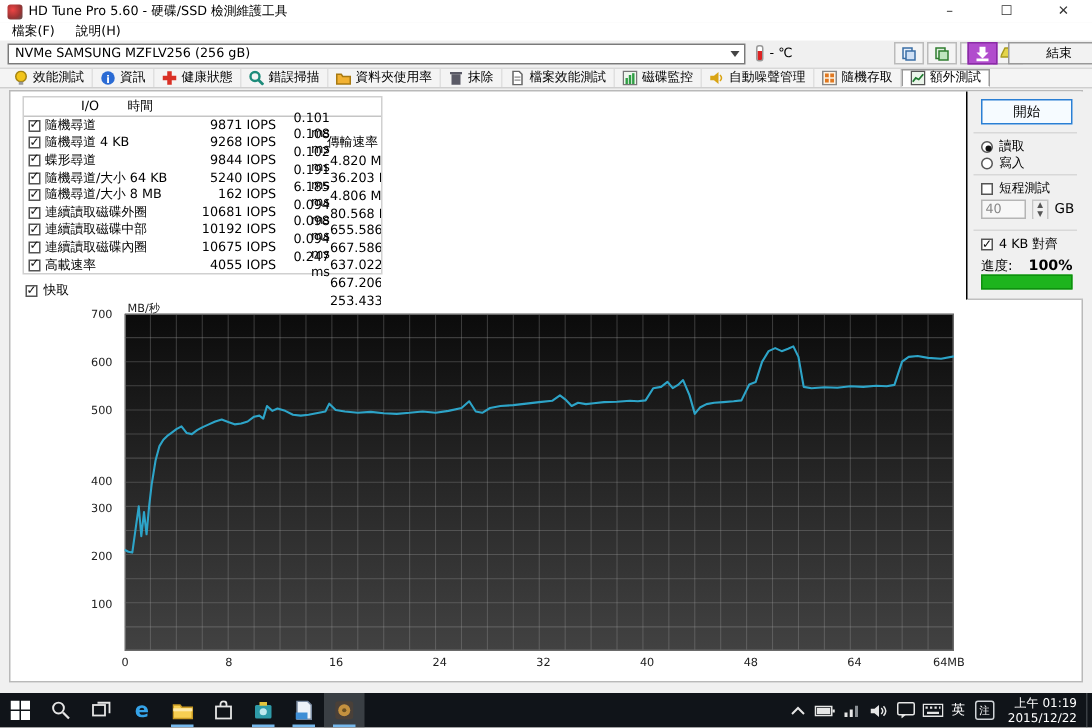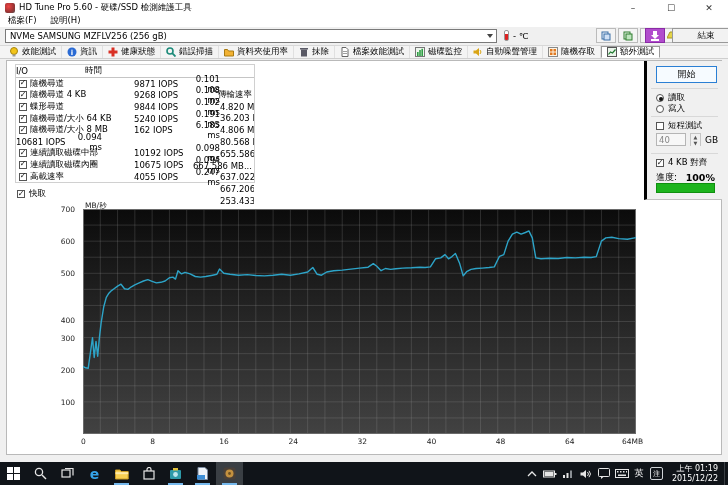--- a/index.html
+++ b/index.html
@@ -27,42 +27,42 @@
   .exit-btn{position:absolute;left:672px;top:1px;width:68px;height:15px;border:1px solid #999;background:#f2f2f2;display:flex;align-items:center;justify-content:center;font-size:8.5px;}
 
   
   .toolbar{position:absolute;top:45px;left:0;right:0;height:14px;border-top:1px solid #d8d8d8;border-bottom:1px solid #cfcfcf;background:#f4f4f4;display:flex;align-items:stretch;padding-left:4px;}
   .tab{display:flex;align-items:center;gap:3px;padding:0 5px;border-right:1px solid #e0e0e0;font-size:8.5px;white-space:nowrap;}
   .tab.active{background:#fff;border:1px solid #9a9a9a;border-bottom-color:#fff;}
   .tab svg{display:block;}
 
   
   .content{position:absolute;top:60px;left:6px;width:716px;height:395px;background:#fff;border:1px solid #b9b9b9;}
-  .side-panel{position:absolute;left:637px;top:0;width:78px;height:139px;background:#f0f0f0;border-left:3px solid #000000;border-bottom:1px solid #c0c0c0;}
+  .side-panel{position:absolute;left:637px;top:0;width:78px;height:139px;background:#f0f0f0;border-left:1px solid #000000;border-bottom:1px solid #c0c0c0;}
   .start-btn{position:absolute;left:9px;top:5px;width:61px;height:17px;background:#f6fbff;border:1px solid #2a7fd4;display:flex;align-items:center;justify-content:center;font-size:9px;}
   .sep{position:absolute;left:4px;right:4px;height:1px;background:#d8d8d8;}
   .opt-row{position:absolute;left:9px;display:flex;align-items:center;gap:4px;font-size:8.5px;}
   .radio{width:8px;height:8px;border:1px solid #555;border-radius:50%;background:#fff;position:relative;}
   .radio.sel::after{content:"";position:absolute;left:1.5px;top:1.5px;width:4px;height:4px;border-radius:50%;background:#111;}
   .cb{width:8px;height:8px;border:1px solid #555;background:#fff;display:inline-flex;align-items:center;justify-content:center;font-size:8px;line-height:8px;color:#111;flex:0 0 auto;}
   .cb.checked::after{content:"✓";margin-top:-1px;}
   .spin{position:absolute;left:9px;top:60px;display:flex;align-items:center;gap:4px;}
   .spin input{width:30px;height:13px;border:1px solid #b5b5b5;background:#f7f7f7;color:#888;font-size:8.5px;padding:0 2px;}
   .spin-arrows{display:flex;flex-direction:column;width:11px;height:13px;border:1px solid #c5c5c5;}
   .spin-arrows span{flex:1;display:flex;align-items:center;justify-content:center;font-size:5px;color:#555;background:#f0f0f0;}
   .progress-row{position:absolute;left:9px;right:7px;top:110px;display:flex;justify-content:space-between;align-items:center;}
   .progress-val{font-weight:bold;font-size:9.5px;}
   .progress-bar{position:absolute;left:9px;right:7px;top:122px;height:10px;background:#1db41d;border:1px solid #0f8f0f;}
 
   
   .rtable{position:absolute;left:8px;top:3px;width:240px;border:1px solid #d0d0d0;}
   .rtable-head{display:flex;border-bottom:1px solid #c5c5c5;height:13px;align-items:center;font-size:8.5px;}
   .rtable-row{display:flex;height:11.6px;align-items:center;font-size:8.5px;}
   .c-name{flex:0 0 118px;display:flex;align-items:center;gap:3px;padding-left:3px;overflow:hidden;white-space:nowrap;}
-  .c-io{flex:0 0 50px;}
+  .c-io{flex:0 0 50px;text-align:right;}
   .c-time{flex:0 0 36px;text-align:right;}
   .c-rate{flex:1;text-align:right;padding-right:2px;overflow:hidden;white-space:nowrap;margin-top:48px;}
 
   .cache-row{position:absolute;left:10px;top:127px;display:flex;align-items:center;gap:4px;font-size:8.5px;}
 
   
   .chart{position:absolute;left:8px;top:140px;width:648px;height:248px;}
   .plot{position:absolute;left:68px;top:8px;width:553px;height:225px;}
   .unit-label{position:absolute;left:70px;top:0;font-size:7.5px;color:#222;}
   .ylab{position:absolute;right:588px;width:30px;text-align:right;font-size:7.5px;color:#222;}
@@ -298,20 +298,24 @@
           <div class="rtable-row">
             <span class="c-name">
               <span class="cb checked"></span>
               <span>隨機尋道/大小 8 MB</span>
             </span>
             <span class="c-io">162 IOPS</span>
             <span class="c-time">6.185 ms</span>
             <span class="c-rate">655.586 MB...</span>
           </div>
           <div class="rtable-row">
+            <span class="c-name">
+              <span class="cb checked"></span>
+              <span>連續讀取磁碟外圈</span>
+            </span>
             <span class="c-io">10681 IOPS</span>
             <span class="c-time">0.094 ms</span>
             <span class="c-rate">667.586 MB...</span>
           </div>
           <div class="rtable-row">
             <span class="c-name">
               <span class="cb checked"></span>
               <span>連續讀取磁碟中部</span>
             </span>
             <span class="c-io">10192 IOPS</span>

